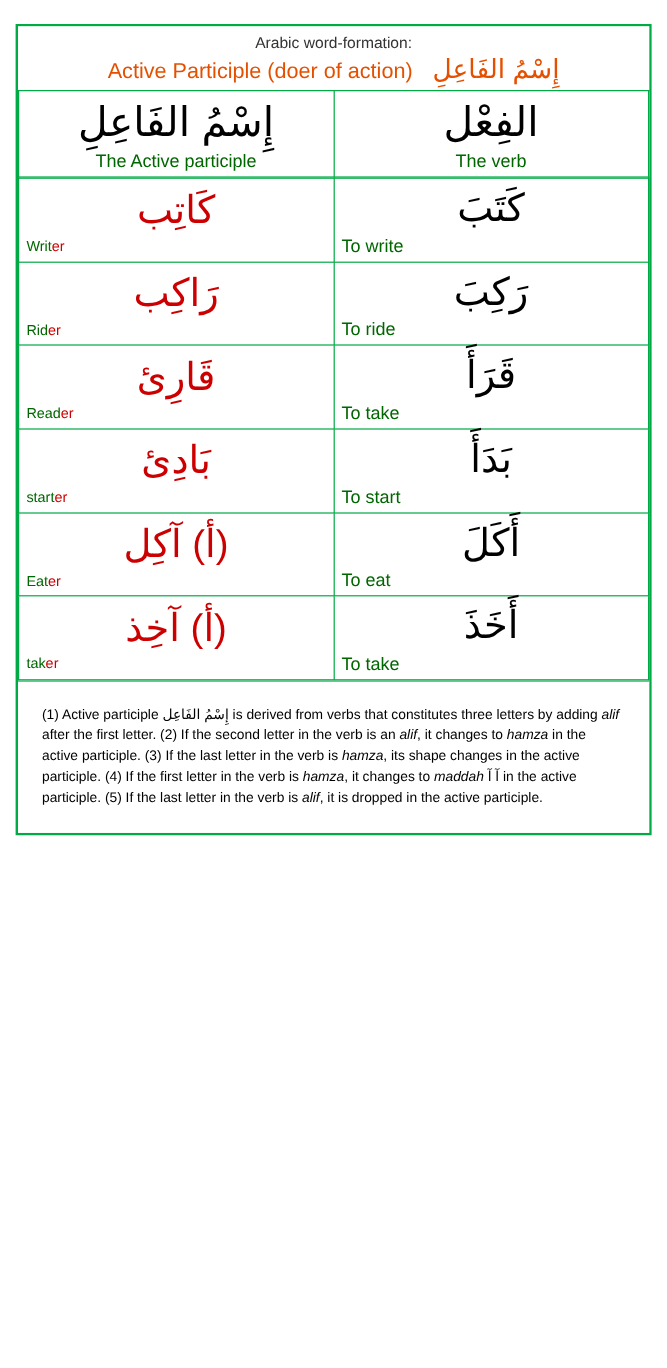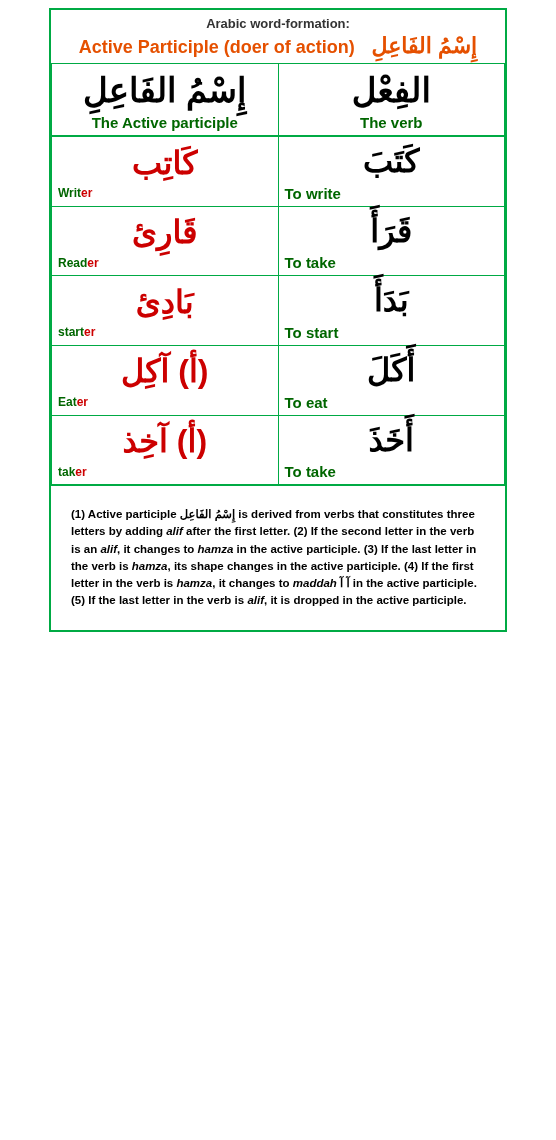--- a/index.html
+++ b/index.html
@@ -6,25 +6,24 @@
     body {
       font-family: Arial, sans-serif;
       background: #fff;
       width: 556px;
       min-height: 1140px;
       position: relative;
       overflow-x: hidden;
     }
 
     .page-wrapper {
-      width: 458px;
-      margin: 8px auto;
+      width: 530px;
+      margin: 20px auto;
       border: 2px solid #00aa44;
       position: relative;
-      font-weight: bold;
     }
 
     .header-section {
       text-align: center;
       padding: 6px 4px 4px;
       background: #fff;
     }
 
     .header-subtitle {
       font-size: 13px;
@@ -157,20 +156,30 @@
               <div class="cell-arabic red">كَاتِب</div>
               <div class="cell-label">Writ<span class="red-letter">er</span></div>
             </td>
             <td>
               <div class="cell-arabic">كَتَبَ</div>
               <div class="cell-english">To write</div>
             </td>
           </tr>
           <tr>
             <td>
+              <div class="cell-arabic red">رَاكِب</div>
+              <div class="cell-label">Rid<span class="red-letter">er</span></div>
+            </td>
+            <td>
+              <div class="cell-arabic">رَكِبَ</div>
+              <div class="cell-english">To ride</div>
+            </td>
+          </tr>
+          <tr>
+            <td>
               <div class="cell-arabic red">قَارِئ</div>
               <div class="cell-label">Read<span class="red-letter">er</span></div>
             </td>
             <td>
               <div class="cell-arabic">قَرَأَ</div>
               <div class="cell-english">To take</div>
             </td>
           </tr>
           <tr>
             <td>

